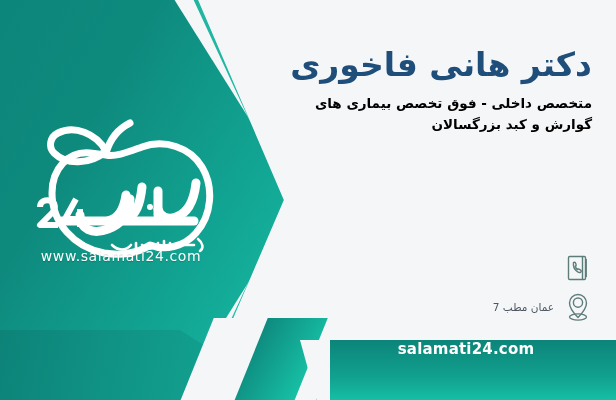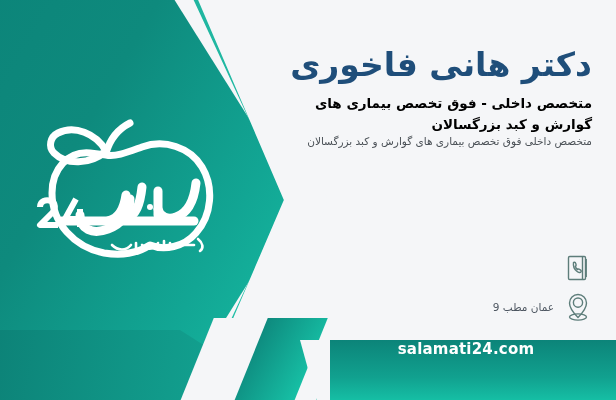--- a/index.html
+++ b/index.html
@@ -168,29 +168,29 @@
         <g fill="none" stroke="#ffffff" stroke-width="2.6" stroke-linecap="round">
           <path d="M94 150 C100 156 108 156 113 150"></path>
           <path d="M118 148 L118 154"></path>
           <path d="M124 150 C130 156 137 154 140 148"></path>
           <path d="M146 146 L146 153 M152 148 L152 153"></path>
           <path d="M158 150 L176 150"></path>
           <path d="M180 144 C185 148 186 153 182 156"></path>
         </g>
       </svg>
     </div>
+    <div class="logo-url">www.salamati24.com</div>
 
     <div class="chev-lower"></div>
     <div class="chev-lower-gap"></div>
     <div class="chev-lower2"></div>
   </div>
 
   <div class="doc-title">دکتر هانی فاخوری</div>
   <div class="doc-subtitle">متخصص داخلی - فوق تخصص بیماری های گوارش و کبد بزرگسالان</div>
-  <div class="doc-desc">متخصص داخلی فوق تخصص بیماری های گوارش و کبد بزرگسالان</div>
 
   <div class="icon-row row-phone">
     <span class="icon-box">
       <svg viewBox="0 0 32 34" xmlns="http://www.w3.org/2000/svg">
         <g fill="none" stroke="#5d7d7a" stroke-width="1.4" stroke-linejoin="round">
           <rect x="6.5" y="4.5" width="17" height="23" rx="1.2"></rect>
           <line x1="20.5" y1="4.5" x2="20.5" y2="27.5"></line>
           <line x1="24.2" y1="7" x2="24.2" y2="25"></line>
           <path d="M11.5 10.5 C11 13.8 12.3 17.2 14.8 19.2 C16.6 20.7 18.3 20.9 19 19.9
                    C19.5 19.2 19.1 18.4 18.3 17.9 L17 17.2 C16.4 16.9 15.9 17.1 15.6 17.6
@@ -206,21 +206,21 @@
     <span class="icon-box">
       <svg viewBox="0 0 32 34" xmlns="http://www.w3.org/2000/svg">
         <g fill="none" stroke="#5d7d7a" stroke-width="1.4" stroke-linejoin="round">
           <path d="M16 4.5 C11.3 4.5 7.5 8.3 7.5 13 C7.5 19 16 27.5 16 27.5
                    C16 27.5 24.5 19 24.5 13 C24.5 8.3 20.7 4.5 16 4.5 Z"></path>
           <circle cx="16" cy="12.6" r="4.6"></circle>
           <ellipse cx="16" cy="27" rx="8.5" ry="3.1"></ellipse>
         </g>
       </svg>
     </span>
-    <span class="row-label">عمان مطب 9</span>
+    <span class="row-label">عمان مطب 7</span>
   </div>
 
   <div class="bottom-bar">
     <span class="bottom-text">salamati24.com</span>
   </div>
   <div class="bottom-bar-clip"></div>
 
 </div>
 
 </body></html>

